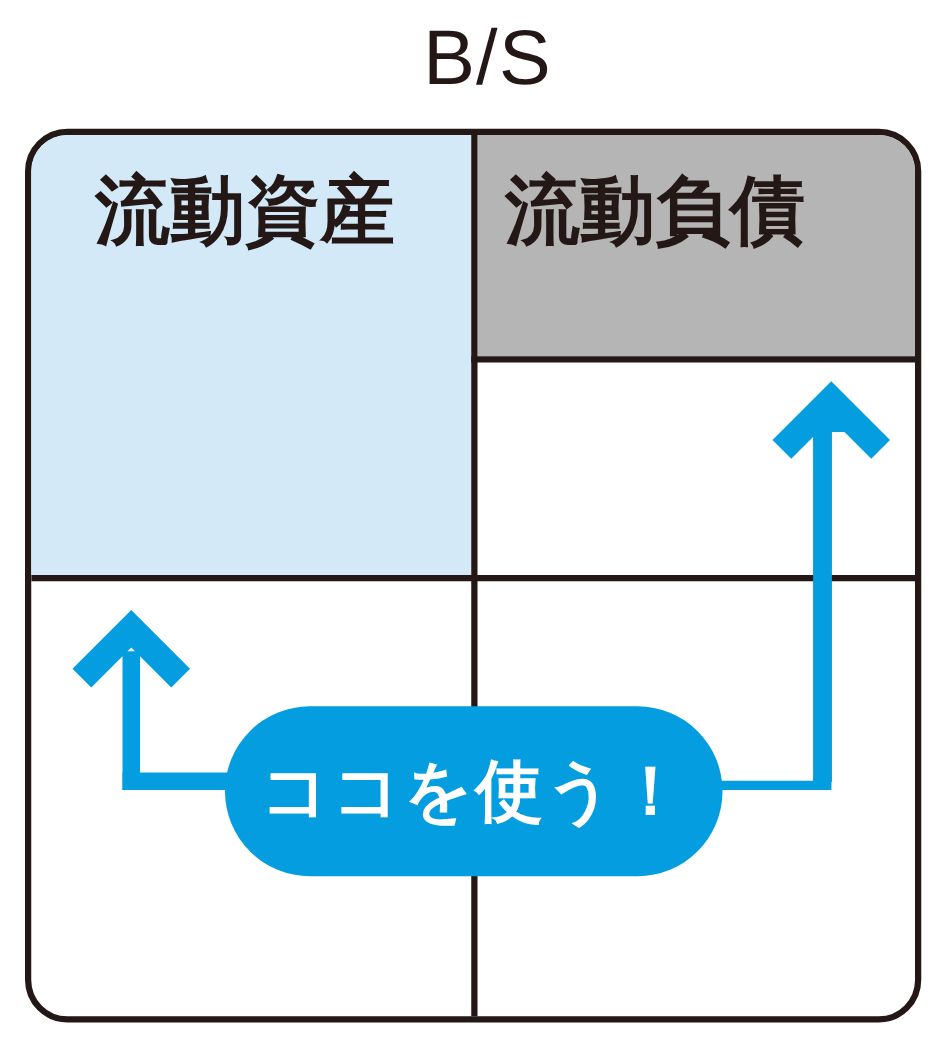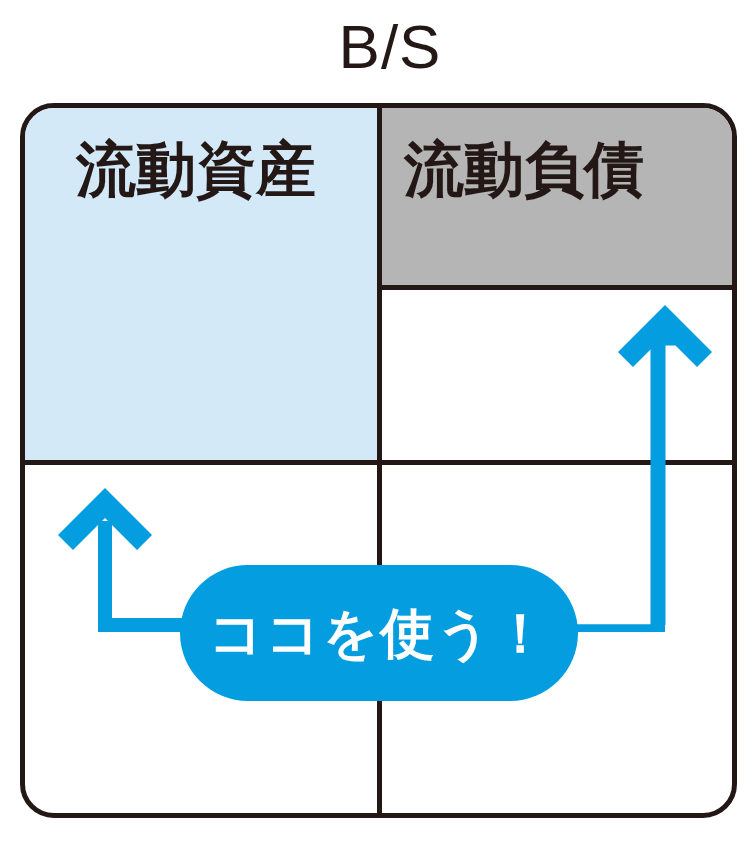--- a/index.html
+++ b/index.html
@@ -133,21 +133,21 @@
     align-items: center;
     justify-content: center;
   }
   .bubble-text {
     color: #ffffff;
     font-size: 54px;
     line-height: 60px;
     font-weight: 700;
     letter-spacing: 2px;
     white-space: nowrap;
-    font-family: Liberation Sans, sans-serif;
+    font-family: Liberation Serif, serif;
   }
 </style>
 </head>
 <body>
 
 <div id="stage">
 
   <div class="title">B/S</div>
 
   <div class="bs-box">

